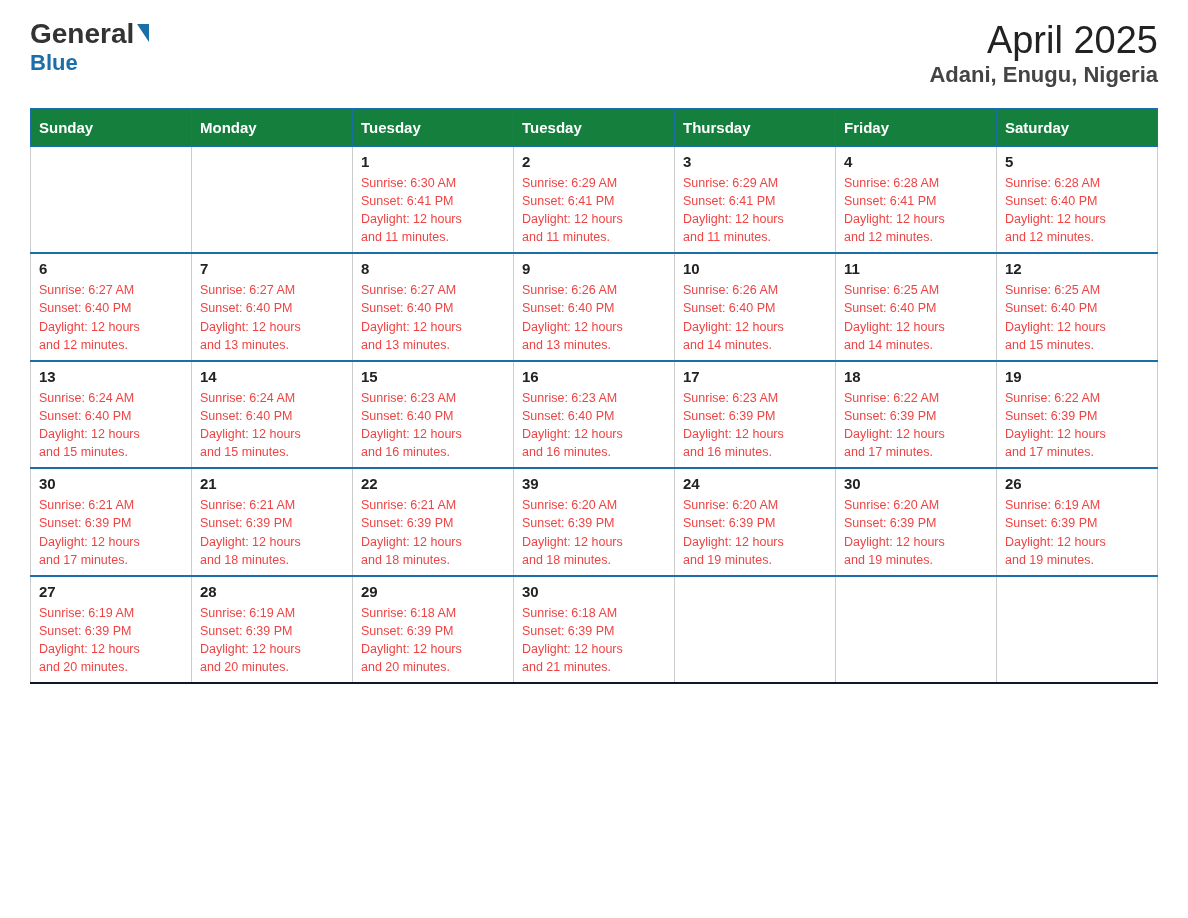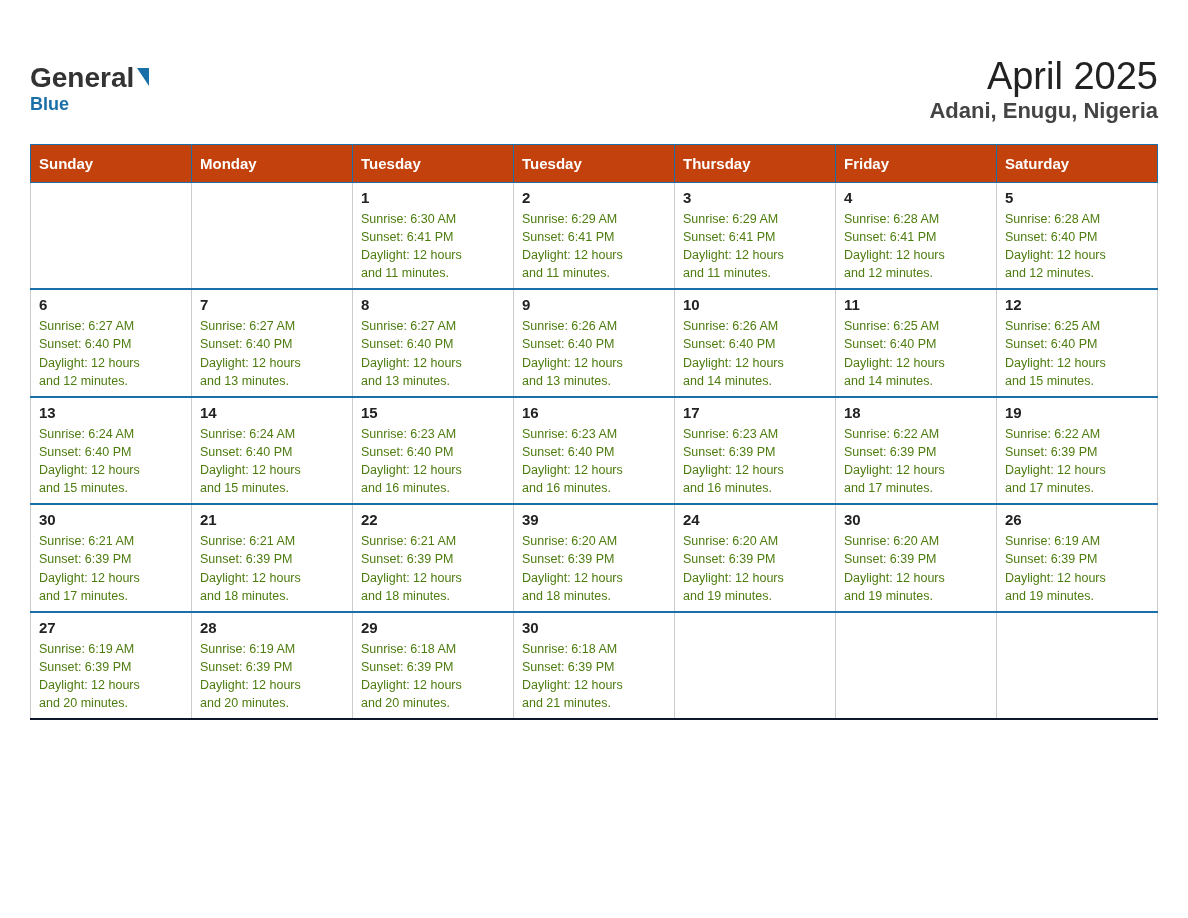--- a/index.html
+++ b/index.html
@@ -6,37 +6,36 @@
     body {
       font-family: Arial, sans-serif;
       background: #fff;
       padding: 20px 30px;
       width: 1188px;
       min-height: 918px;
     }
     .header {
       display: flex;
       justify-content: space-between;
-      align-items: center;
+      align-items: flex-start;
       margin-bottom: 20px;
-      margin-top: 36px;
     }
     .logo {
       display: flex;
       flex-direction: column;
       align-items: flex-start;
     }
     .logo-text {
       font-size: 28px;
       font-weight: bold;
       color: #333;
       line-height: 1;
     }
     .logo-sub {
-      font-size: 18px;
+      font-size: 22px;
       color: #1a6fa8;
       font-weight: bold;
       margin-top: 2px;
     }
     .title-block {
       text-align: right;
     }
     .title-block h1 {
       font-size: 38px;
       font-weight: normal;
@@ -47,21 +46,21 @@
       font-size: 22px;
       font-weight: bold;
       color: #444;
     }
     table {
       width: 100%;
       border-collapse: collapse;
       table-layout: fixed;
     }
     thead tr th {
-      background-color: #c2410c;
+      background-color: #15803d;
       color: #fff;
       padding: 10px 8px;
       font-size: 15px;
       font-weight: bold;
       text-align: left;
       border: 1px solid #1a6fa8;
     }
     tbody tr td {
       border: 1px solid #ccc;
       padding: 6px 8px;
@@ -74,21 +73,21 @@
       border-bottom: 2px solid #0f172a;
     }
     tbody tr td .day-number {
       font-size: 15px;
       font-weight: bold;
       color: #222;
       display: block;
       margin-bottom: 4px;
     }
     tbody tr td .day-info {
-      color: #4d7c0f;
+      color: #ef4444;
       font-size: 12.5px;
       line-height: 1.45;
     }
     tbody tr {
       border-top: 2px solid #1a6fa8;
     }
     tbody tr:first-child {
       border-top: none;
     }
   </style>

